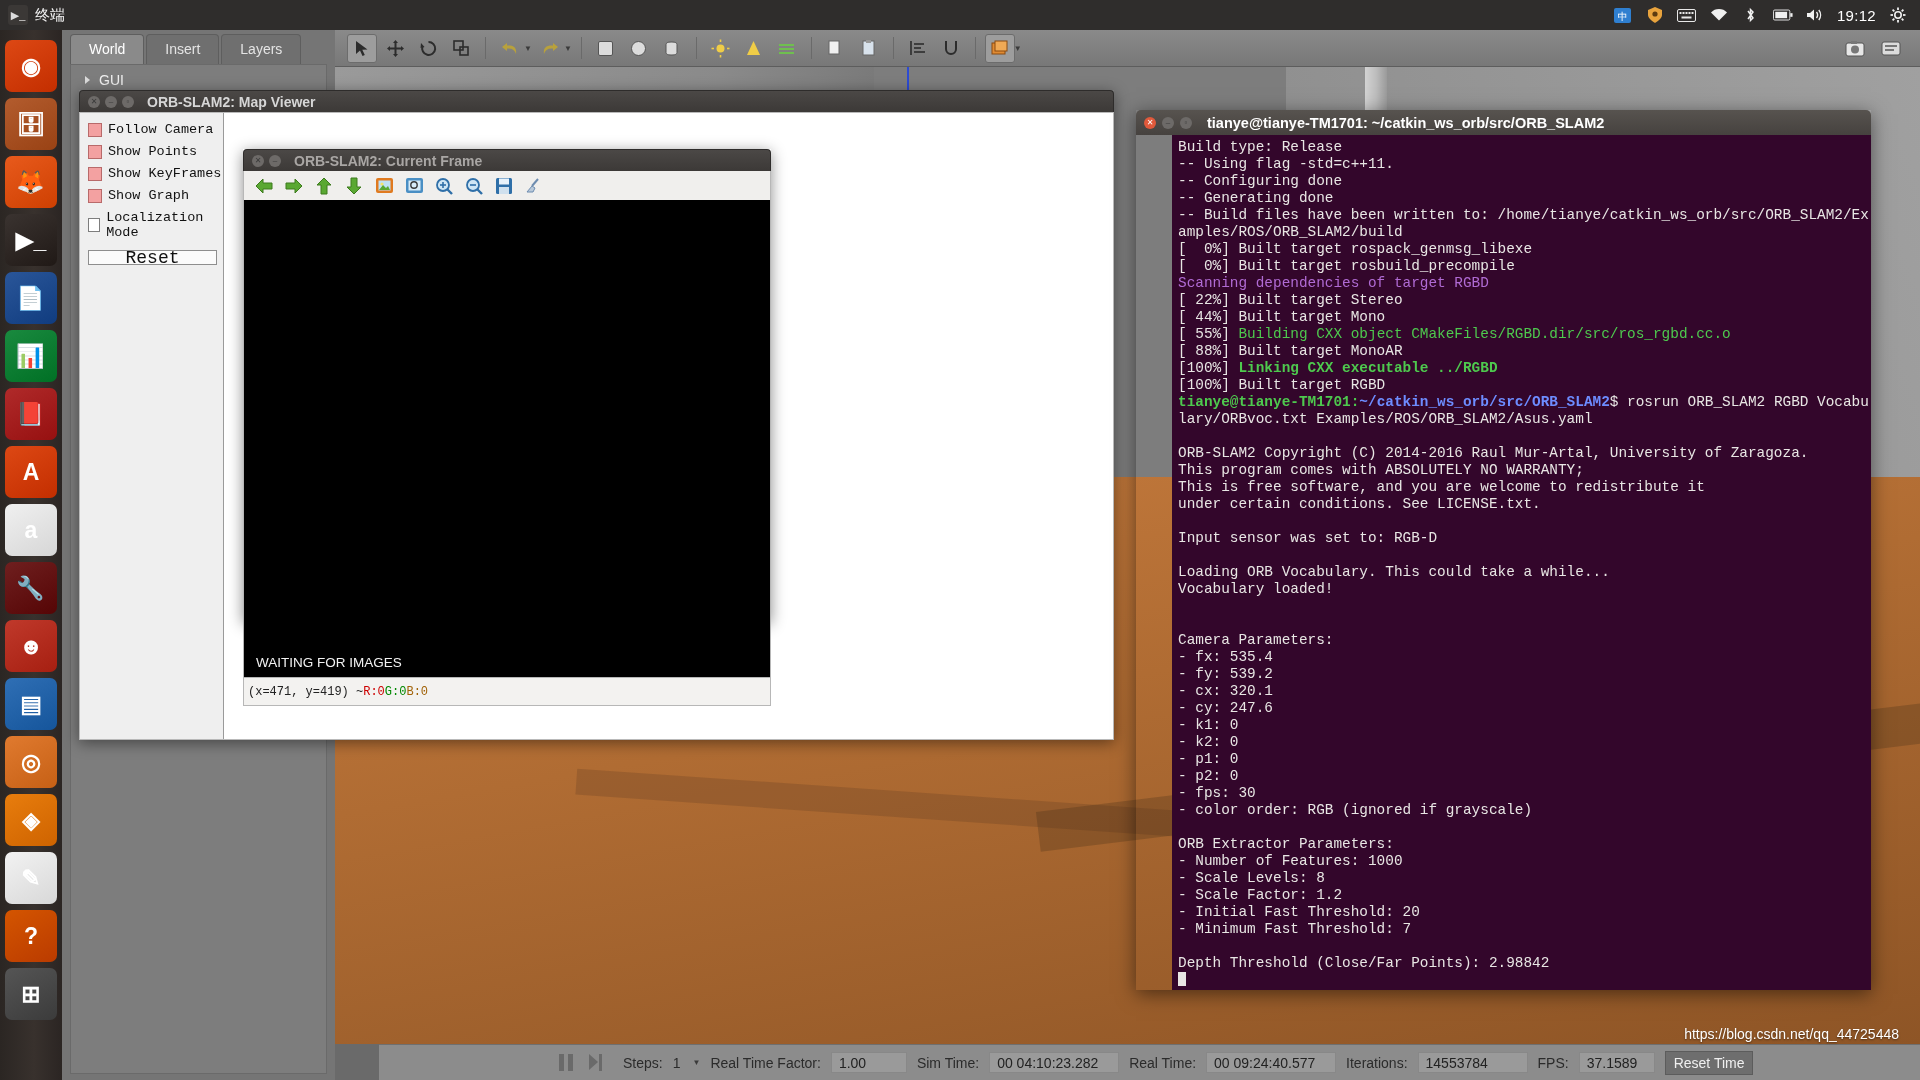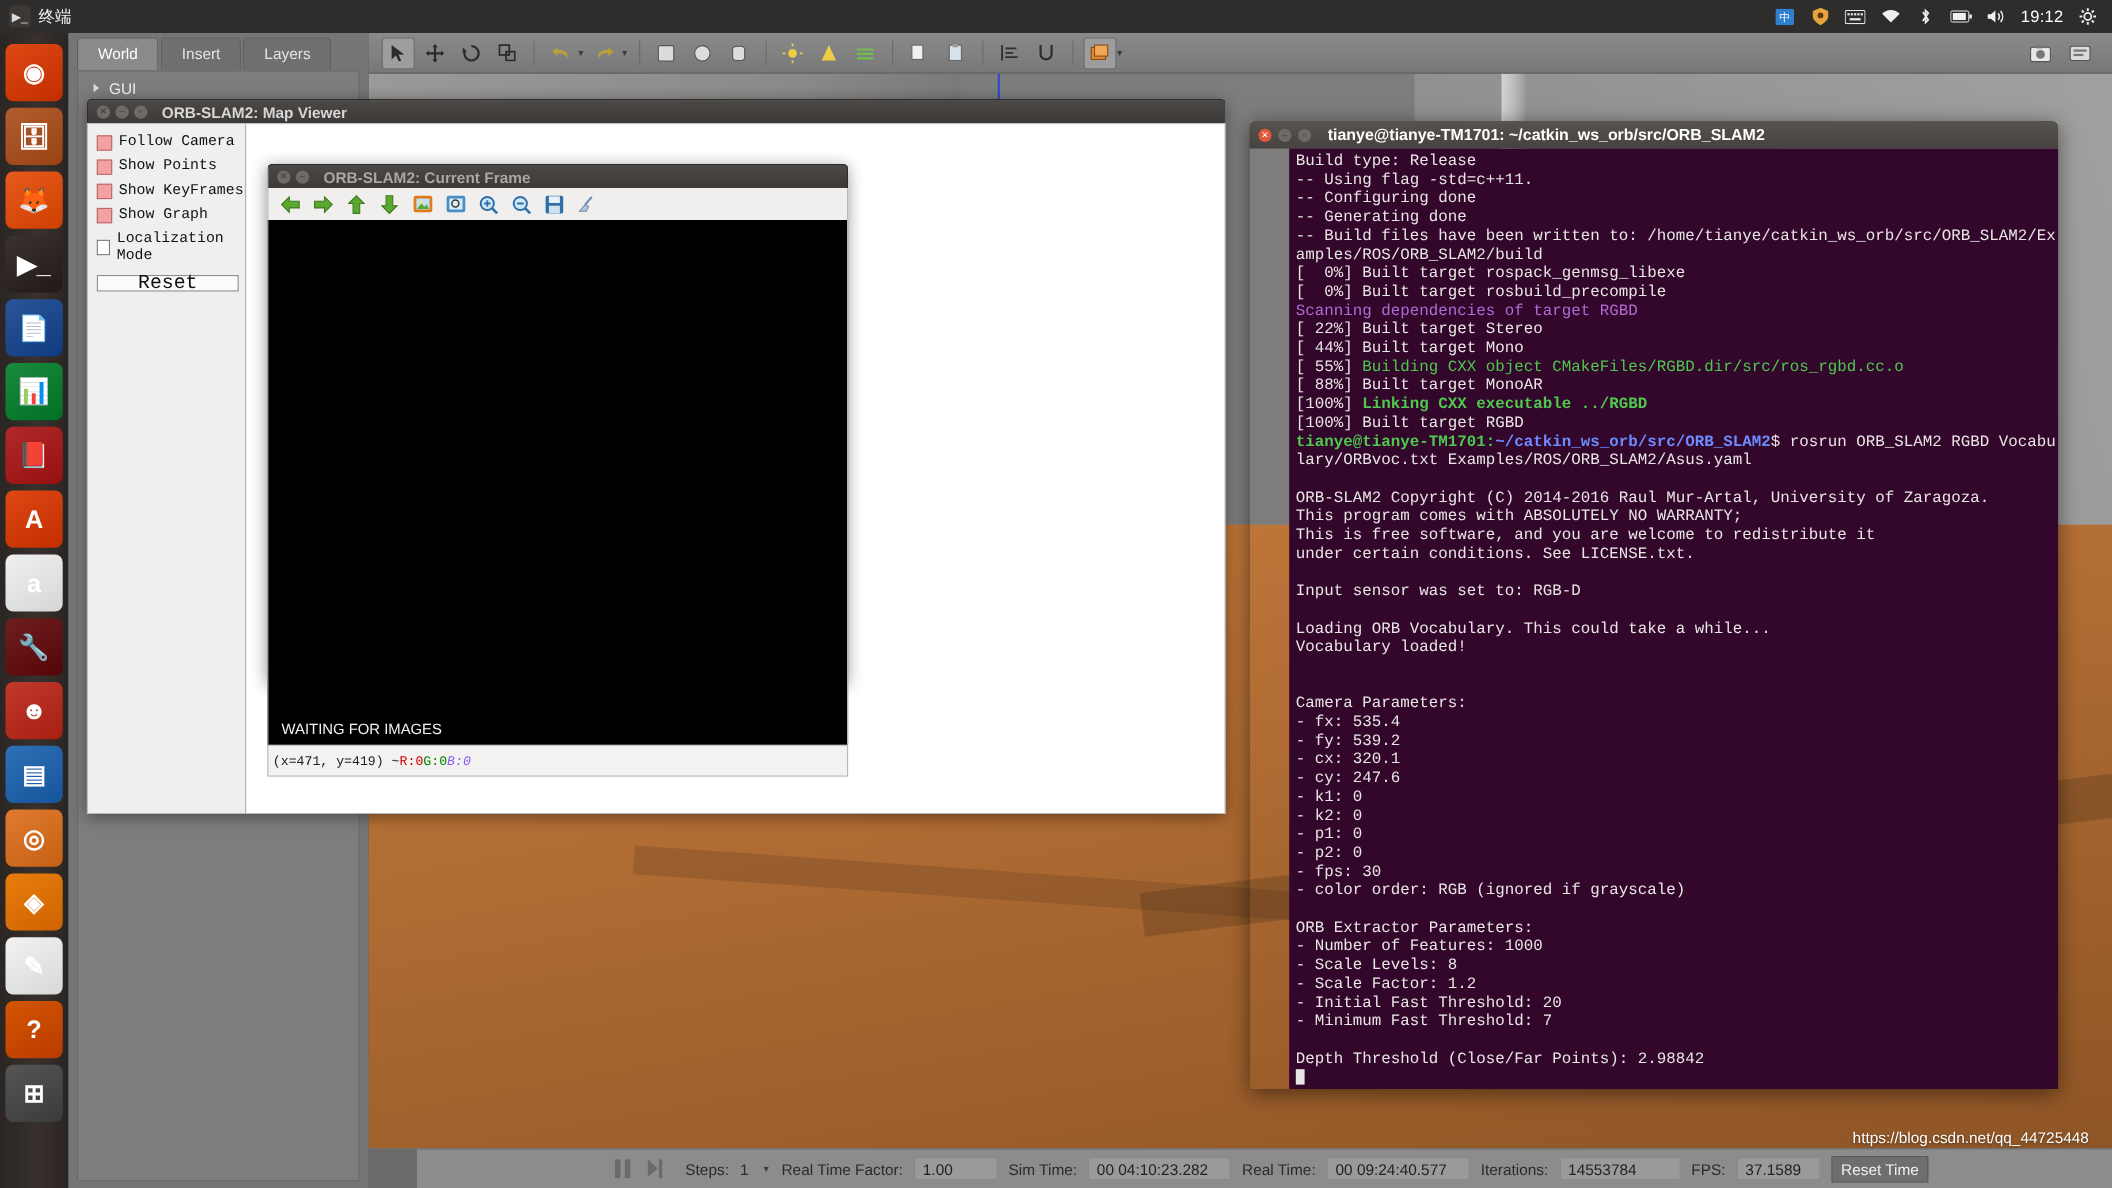--- a/index.html
+++ b/index.html
@@ -221,21 +221,21 @@
     position:absolute; left:12px; bottom:7px; color:#f2f2f2;
     font-family:"Liberation Sans", sans-serif; font-size:13.5px;
   }
   #cf-status {
     height:29px; background:#f3f2f0; border:1px solid #b7b7b7;
     display:flex; align-items:center; padding-left:4px;
     font-family:"Liberation Mono", monospace; font-size:12px; color:#222;
   }
   #cf-status .r { color:#cc0000; }
   #cf-status .g { color:#008800; }
-  #cf-status .b { color:#8b5cf6;font-style:italic; }
+  #cf-status .b { color:#a16207; }
 
   
   #terminal {
     position:absolute; left:1136px; top:110px; width:735px; height:880px;
     z-index:45; box-shadow:0 4px 18px rgba(0,0,0,.5);
   }
   #term-title {
     height:25px; background:linear-gradient(to bottom,#57534f,#46423f);
     display:flex; align-items:center; padding-left:8px; gap:6px;
     border-radius:5px 5px 0 0;

